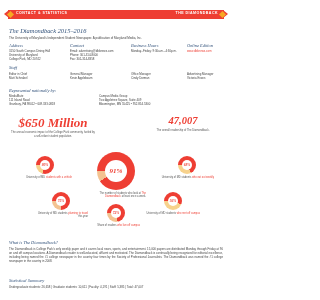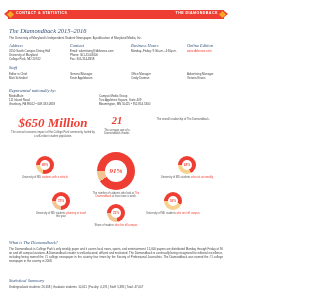--- a/index.html
+++ b/index.html
@@ -102,21 +102,21 @@
   .bn.n1 .bn-val{font-size:13px;}
   .bn.n2 .bn-val{font-size:10.5px;}
   .bn.n3 .bn-val{font-size:10.5px;}
   .bn-cap{
     margin-top:2.2px;font-size:2.7px;line-height:3.4px;color:#555;
   }
   .hl{color:#ee3e33;}
 
   
   .donuts{position:absolute;left:0;top:150px;width:232px;height:84px;}
-  .donut{position:absolute;text-align:center;}
+  .donut{position:absolute;text-align:right;}
   .ring{position:relative;margin:0 auto;border-radius:50%;}
   .ring .hole{
     position:absolute;border-radius:50%;background:#fff;
     display:flex;align-items:center;justify-content:center;
   }
   .ring .pct{
     font-family:"Liberation Serif", serif;font-style:italic;font-weight:bold;
     color:#ee3e33;
   }
   .dcap{margin-top:2px;font-size:2.6px;line-height:3.3px;color:#555;}
@@ -235,25 +235,22 @@
         <div class="colline">Bloomington, MN 55425 • 952.854.5300</div>
       </div>
     </div>
   </div>
 
   <div class="bignums">
     <div class="bn n1">
       <div class="bn-val">$650 Million</div>
       <div class="bn-cap">The annual economic impact of the College Park community, fueled by a self-reliant student population.</div>
     </div>
-    <div class="bn n2">
-      <div class="bn-val">21</div>
-      <div class="bn-cap">The average age of a Diamondback reader.</div>
-    </div>
     <div class="bn n3">
+      <div class="bn-val">47,007</div>
       <div class="bn-cap">The overall readership of The Diamondback.</div>
     </div>
   </div>
 
   <div class="donuts">
 
     <div class="donut d-center">
       <div class="ring" style="background: conic-gradient(from -90deg, rgb(238, 62, 51) 0deg, rgb(238, 62, 51) 327.6deg, rgb(243, 195, 145) 327.6deg, rgb(243, 195, 145) 360deg);">
         <div class="hole">
           <span class="pct">91%</span>

